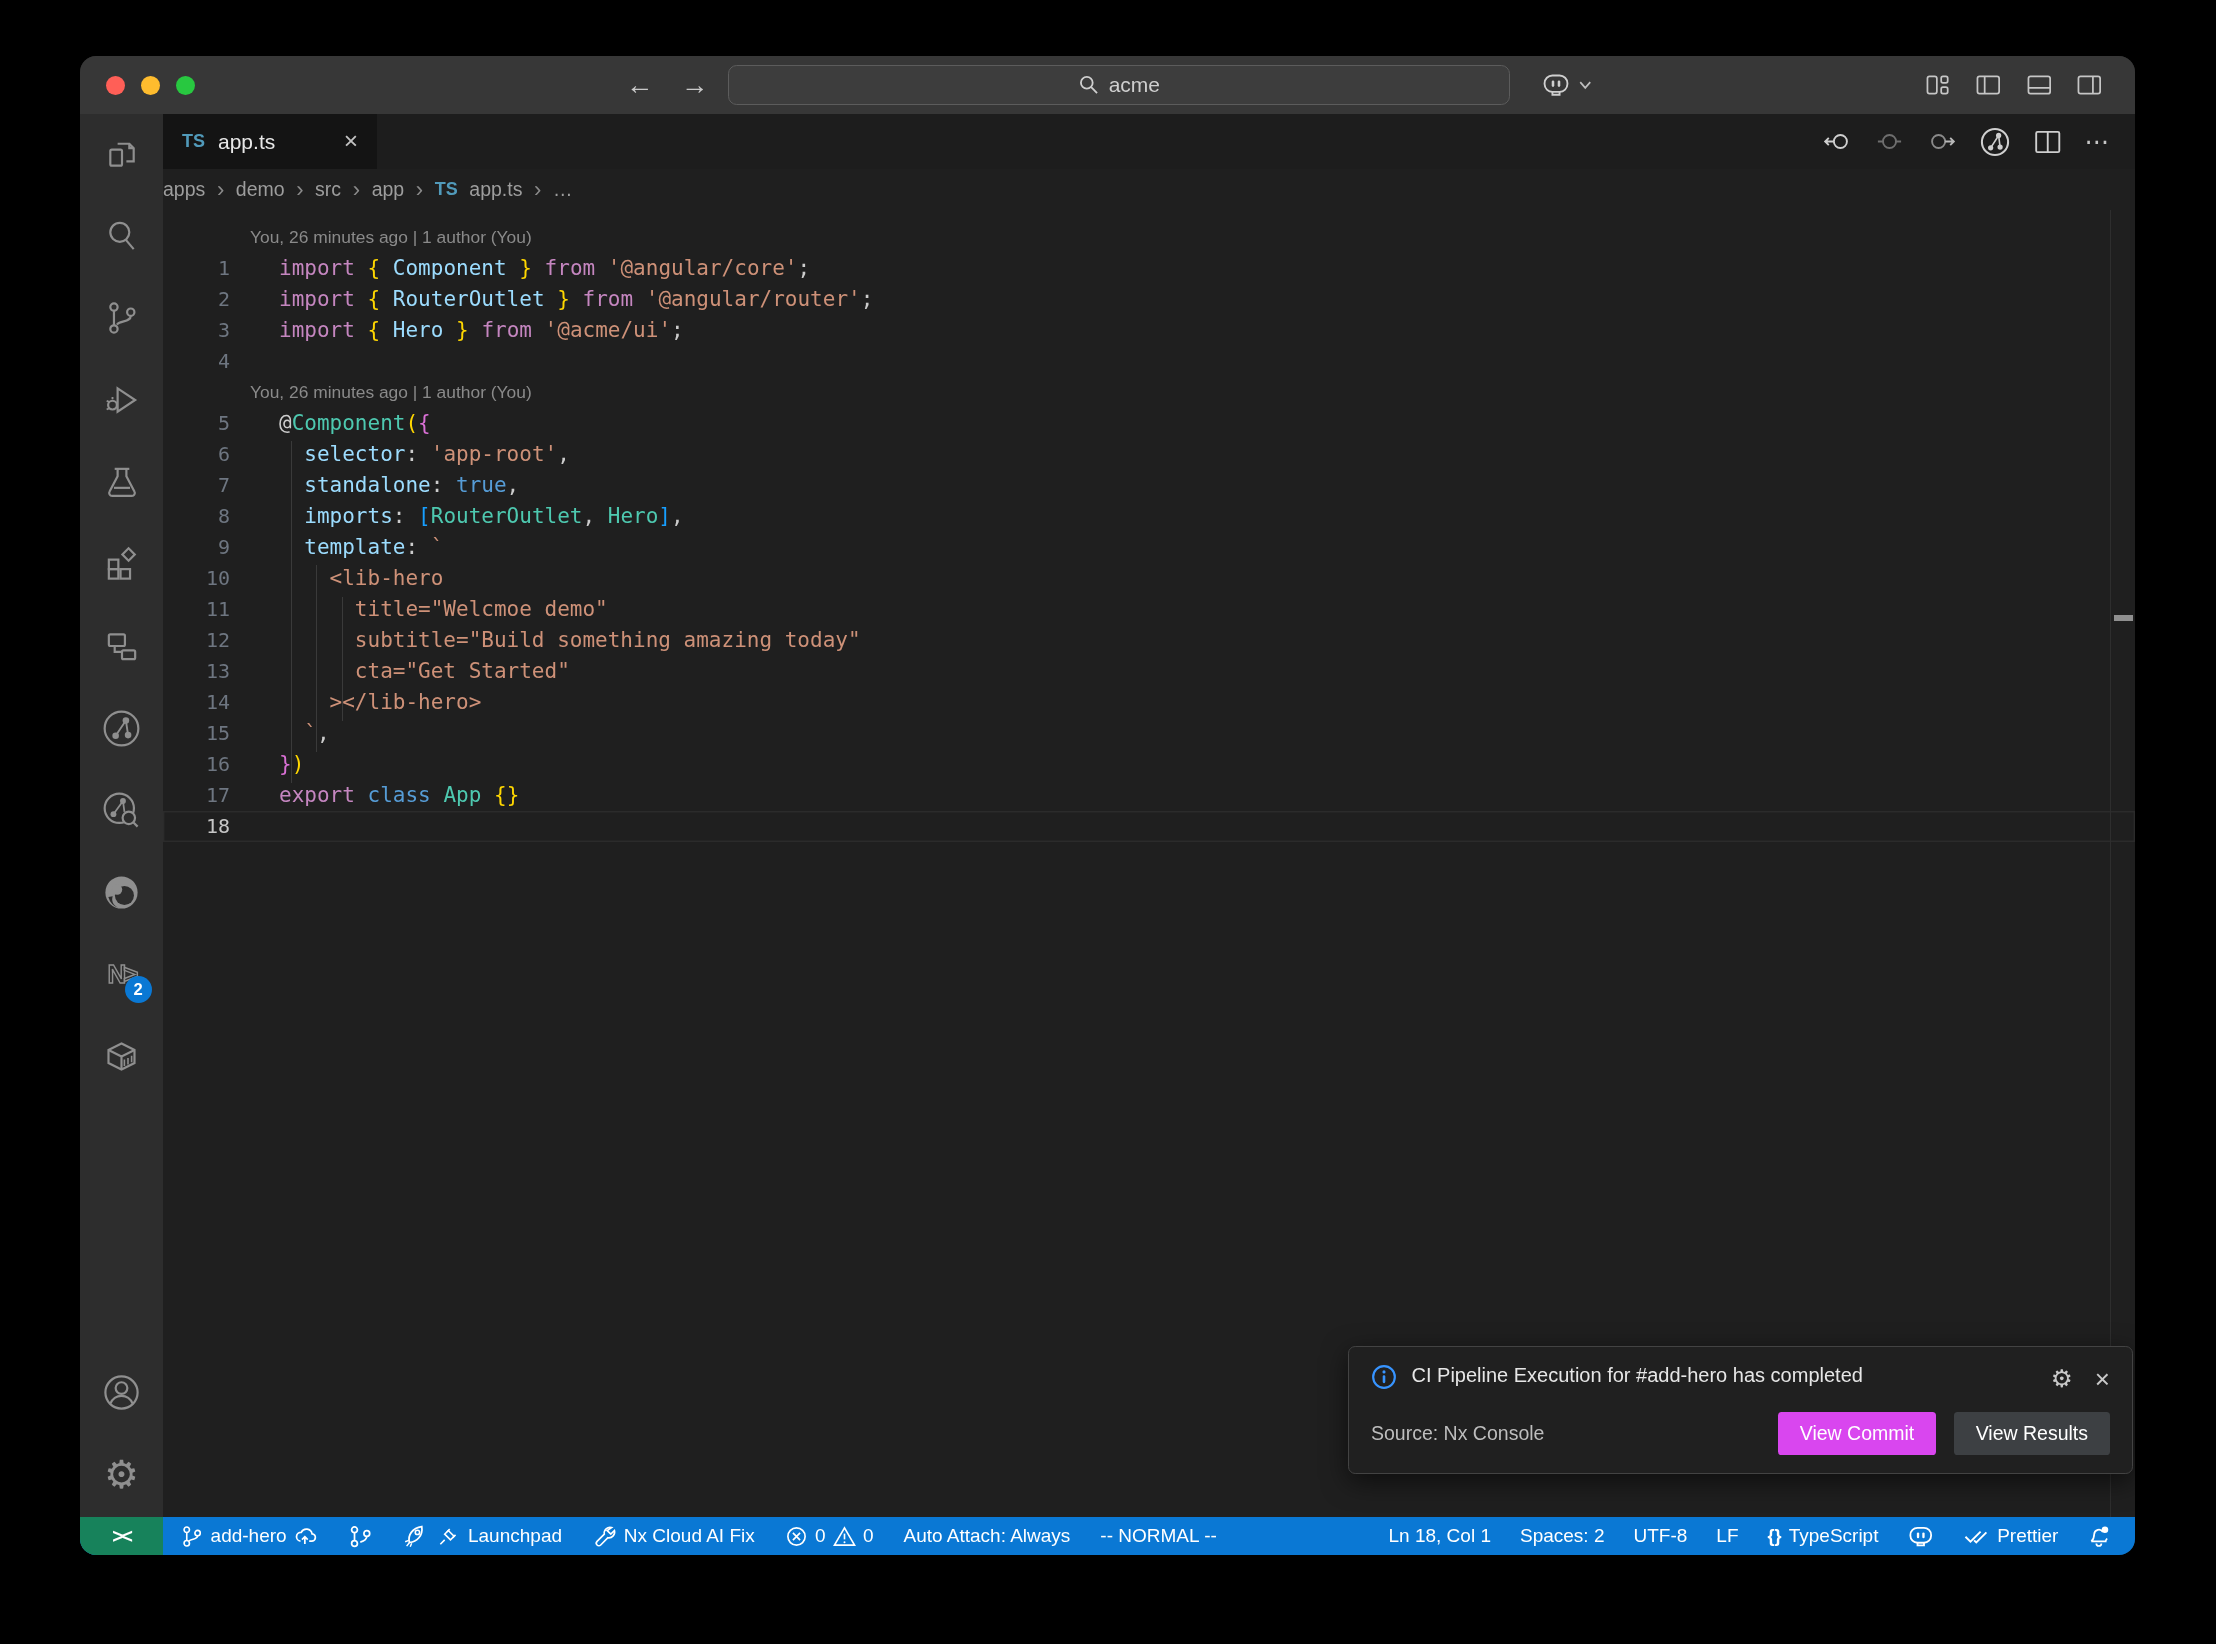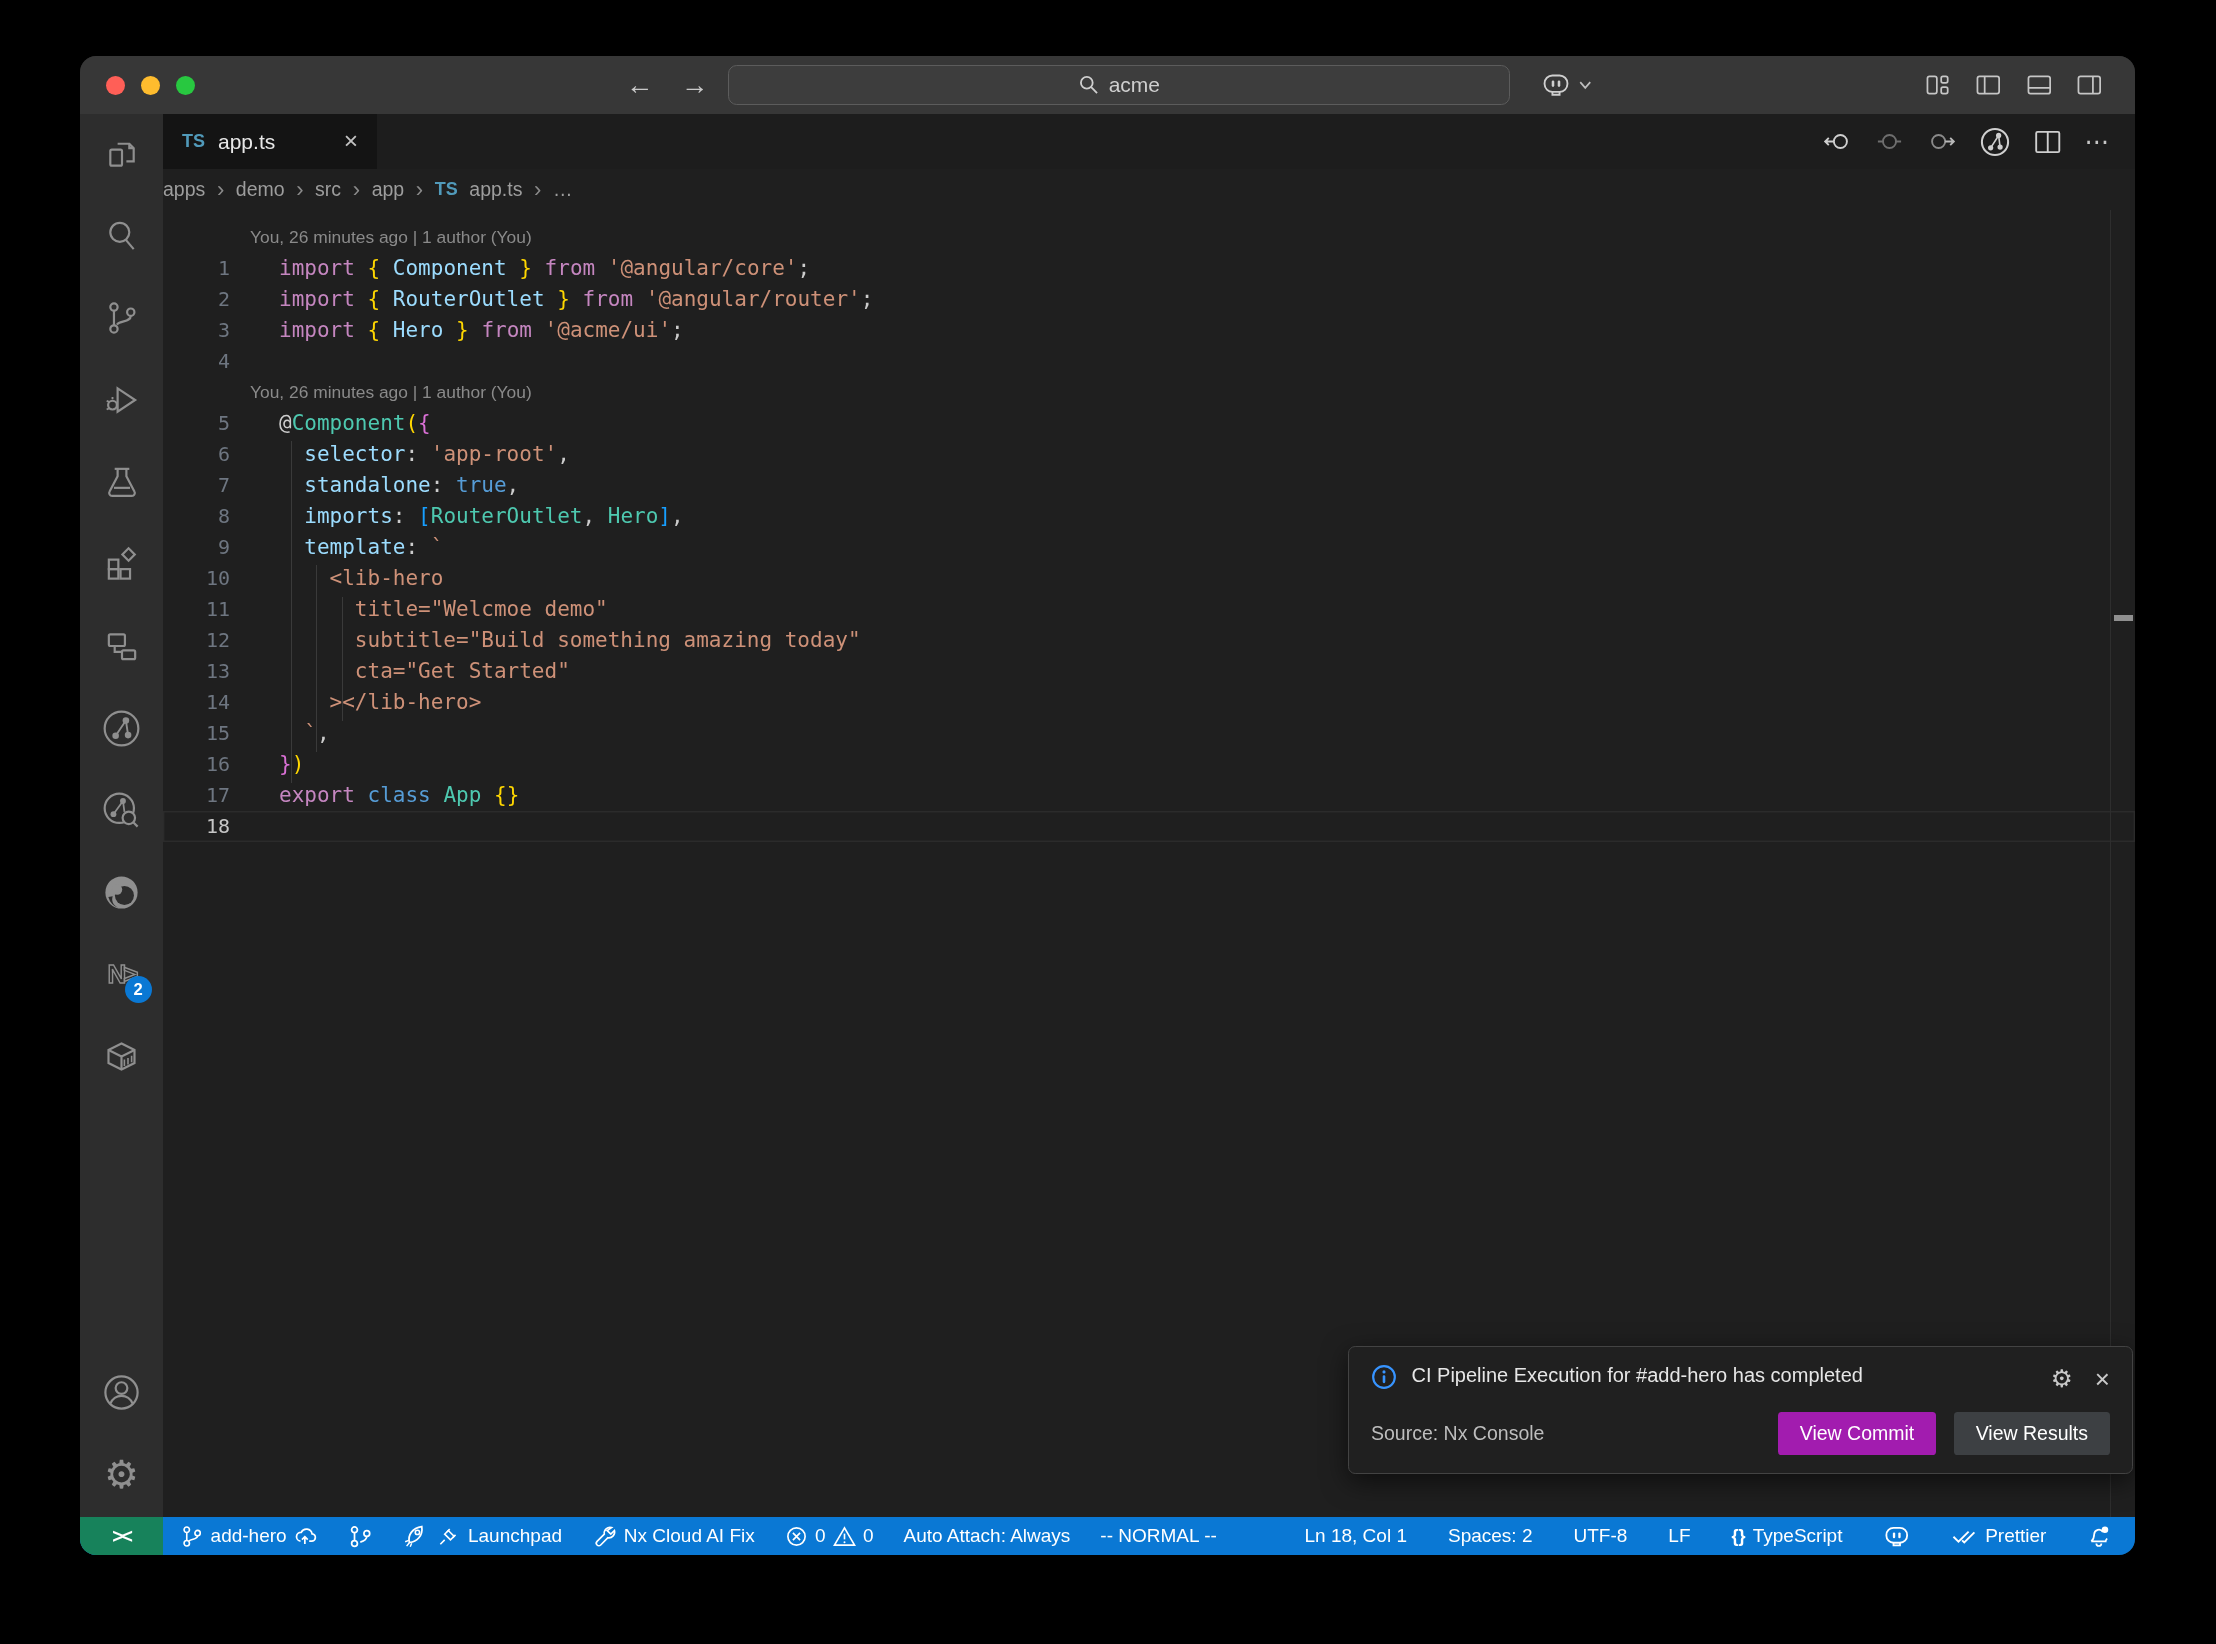--- a/index.html
+++ b/index.html
@@ -72,29 +72,29 @@
   .toast-head { display:flex; align-items:flex-start; gap:14.5px; }
   .toast-title { font-size:20px; color:#e6e6e6; flex:1; }
   .toast-head-icons { display:flex; align-items:center; gap:22px; color:#c9c9c9; }
   .toast-gear { font-size:24.6px; }
   .toast-close { font-size:26px; line-height:1; }
   .toast-body { display:flex; align-items:center; margin-top:19px; }
   .toast-source { font-size:19.5px; color:#bdbdbd; flex:1; }
   .toast-btns { display:flex; gap:17.4px; }
   .btn { height:43px; padding:0 22px; border-radius:3.6px; display:flex; align-items:center;
     font-size:19.5px; color:#fff; }
-  .btn.primary { background:#a21caf;margin-left:16px; }
+  .btn.primary { background:#d946ef;margin-left:16px; }
   .btn.secondary { background:#3d4043; }
   
   .statusbar { position:absolute; left:0; right:0; bottom:0; height:38px; background:#0a78d4;
     display:flex; align-items:stretch; color:#fff; font-size:19px; }
   .sb-remote { width:83px; background:#17825b; display:flex; align-items:center; justify-content:center;
     font-weight:bold; letter-spacing:-2.2px; font-size:19.5px; }
   .sb-left { display:flex; align-items:center; gap:30px; padding-left:17.4px; }
-  .sb-right { margin-left:auto; display:flex; align-items:center; gap:41px; padding-right:24.6px; }
+  .sb-right { margin-left:auto; display:flex; align-items:center; gap:29px; padding-right:24.6px; }
   .sb-item { display:flex; align-items:center; gap:7.2px; white-space:nowrap; }
   .sb-braces { font-size:18px; font-weight:bold; }
   svg { display:block; }
 </style>
 </head>
 <body>
 
 <div class="window">
 
   <div class="titlebar">

